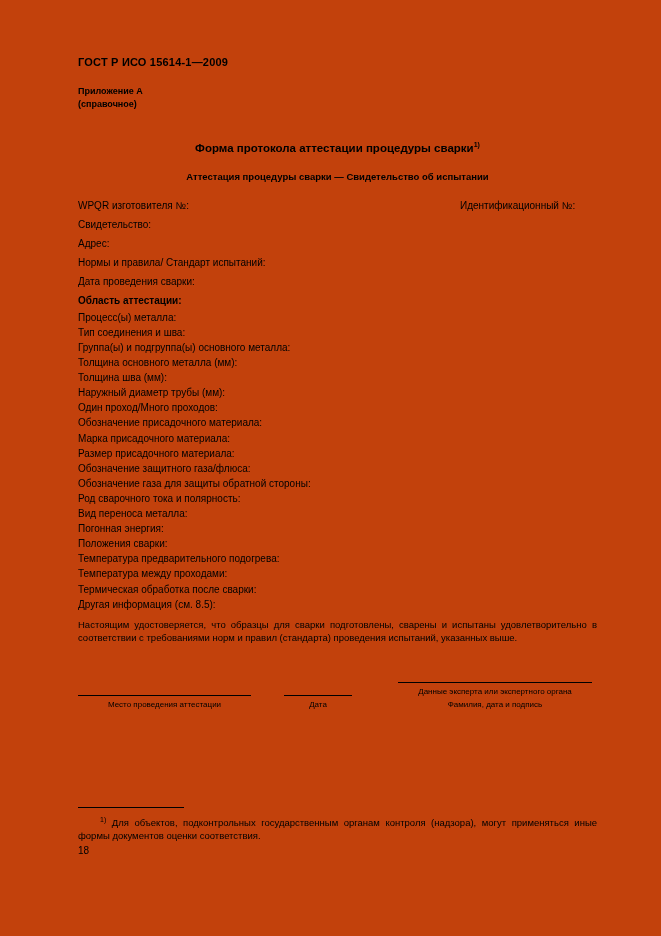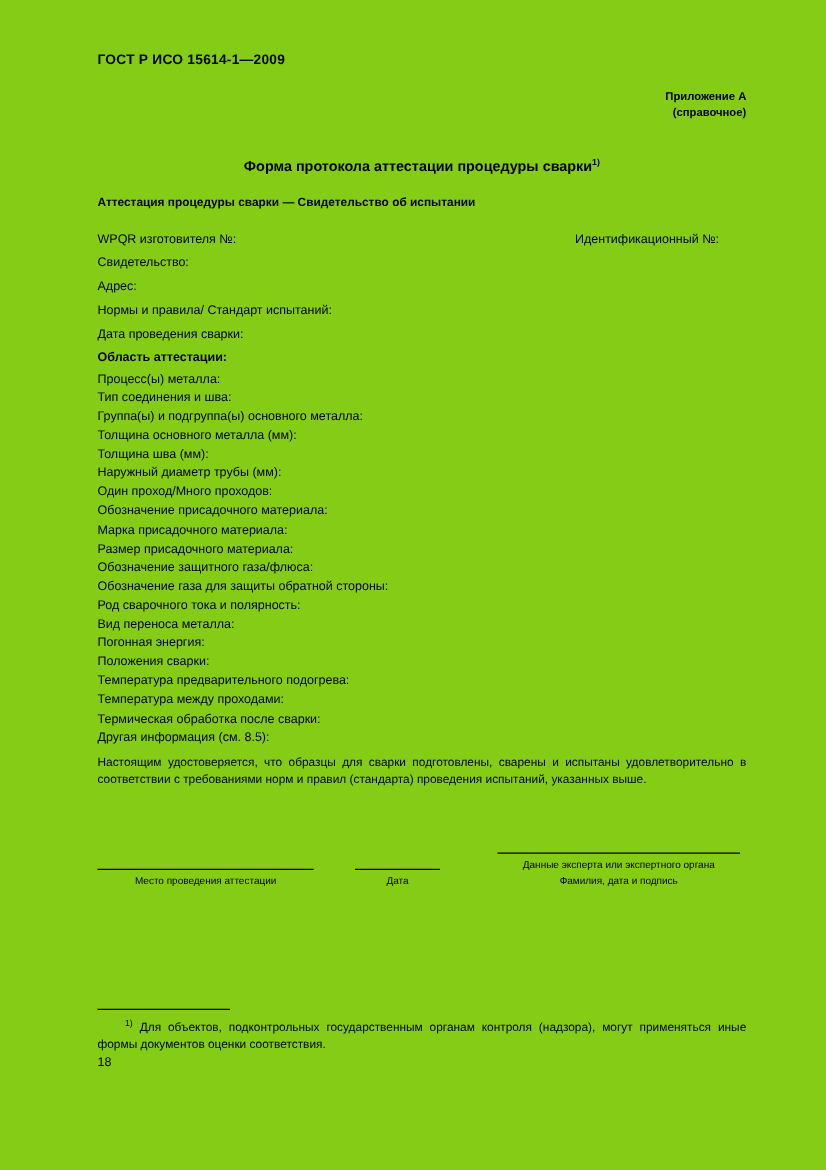--- a/index.html
+++ b/index.html
@@ -1,30 +1,30 @@
 <!DOCTYPE html>
 <html><head>
 <meta charset="utf-8">
 <style>
   * { margin:0; padding:0; box-sizing:border-box; }
   html, body { background:#ffffff; }
   .page {
     position:relative;
     width:661px; height:936px;
-    background:#84cc16;
+    background:#c2410c;
     font-family:"Liberation Sans","DejaVu Sans",sans-serif;
     color:#000000;
-    padding:42px 64px 0 78px;
+    padding:56px 64px 0 78px;
     overflow:hidden;
   }
   .doc-header { font-size:11px; font-weight:bold; letter-spacing:0.2px; }
-  .appendix { margin-top:17px; text-align:right; font-size:9px; font-weight:bold; line-height:13px; }
+  .appendix { margin-top:17px; text-align:left; font-size:9px; font-weight:bold; line-height:13px; }
   .title { margin-top:30px; text-align:center; font-size:11.5px; font-weight:bold; }
   .title sup { font-size:7px; }
-  .subtitle { margin-top:17px; text-align:left; font-size:9.5px; font-weight:bold; }
+  .subtitle { margin-top:17px; text-align:center; font-size:9.5px; font-weight:bold; }
   .header-fields { position:relative; margin-top:14px; font-size:10px; }
   .hf-line { line-height:19px; height:19px; white-space:nowrap; }
   .right-col { position:absolute; top:0; left:382px; }
   .scope-heading { margin-top:1px; font-size:10px; font-weight:bold; line-height:18px; height:18px; }
   .scope-line { font-size:10px; line-height:15.1px; height:15.1px; white-space:nowrap; }
   .certification { margin-top:6px; font-size:9.5px; line-height:13px; text-align:justify; }
   .signatures { position:absolute; left:78px; top:672px; width:519px; display:flex; align-items:flex-end; }
   .sig { text-align:center; font-size:8px; line-height:13px; }
   .sig-line { height:11px; border-bottom:1px solid #000; margin-bottom:2px; }
   .sig-place { width:173px; }

